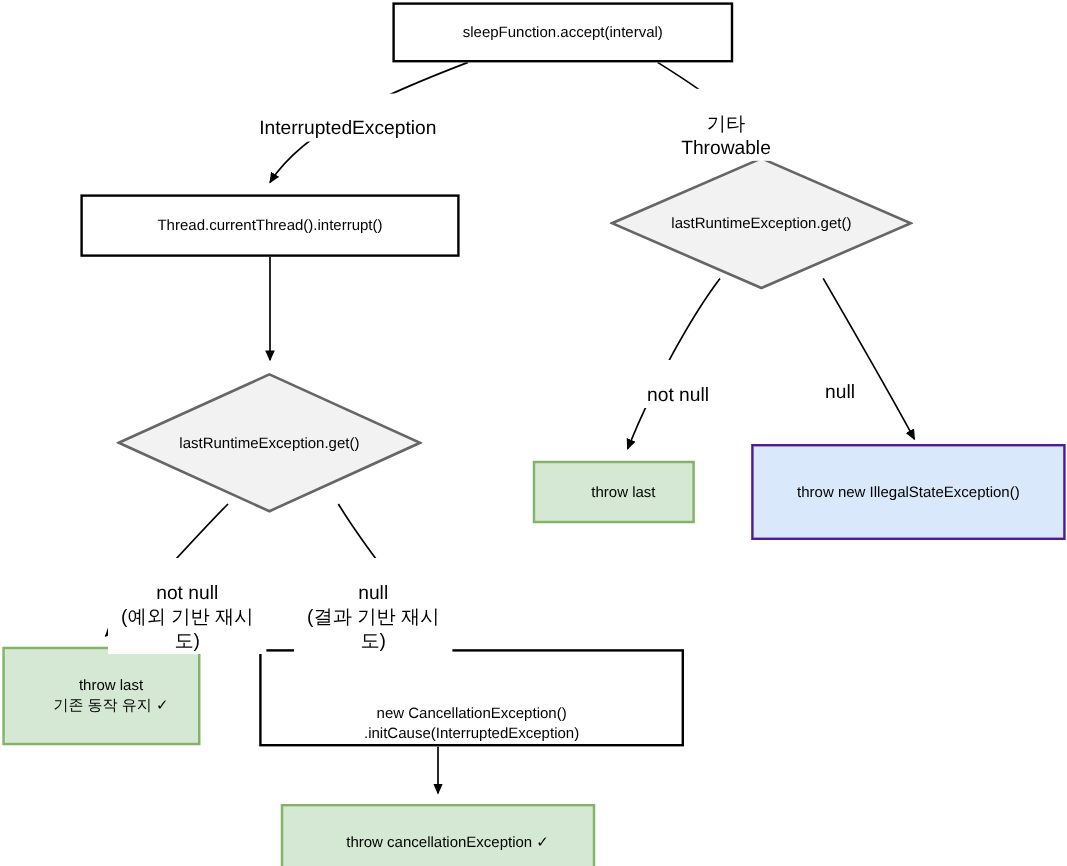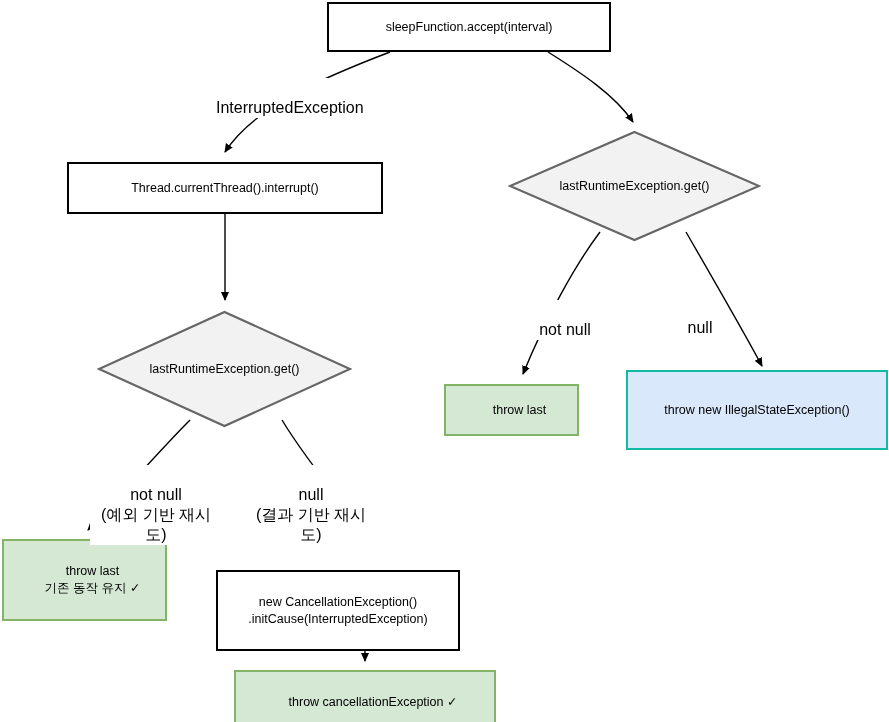--- a/index.html
+++ b/index.html
@@ -42,21 +42,21 @@
   .node.proc {
     border: 2px solid #000000;
     background: #ffffff;
   }
   .node.green {
     border: 2px solid #82b366;
     background: #d5e8d4;
     padding-left: 16px;
   }
   .node.blue {
-    border: 2px solid #14b8a6;
+    border: 2px solid #4c1d95;
     background: #dae8fc;
   }
   .diamond-wrap {
     position: absolute;
   }
   .diamond-wrap svg {
     position: absolute;
     left: 0;
     top: 0;
   }
@@ -141,33 +141,36 @@
 
   <div class="node blue" style="left:626px; top:370px; width:262px; height:80px;">
     <span>throw new IllegalStateException()</span>
   </div>
 
   <div class="node green" style="left:2px; top:539px; width:165px; height:82px;">
     <span>throw last
 기존 동작 유지 ✓</span>
   </div>
 
-  <div class="node proc" style="left:216px; top:570px; width:244px; height:81px;">
+  <div class="node proc" style="left:216px; top:541px; width:354px; height:81px;align-items:flex-end;">
     <span>new CancellationException()
 .initCause(InterruptedException)</span>
   </div>
 
   <div class="node green" style="left:234px; top:670px; width:262px; height:65px;">
     <span>throw cancellationException ✓</span>
   </div>
 
   <div class="edge-label" style="left:215px; top:78px; width:120px;">
     <span>InterruptedException</span>
   </div>
 
+  <div class="edge-label" style="left:556px; top:74px; width:96px;">
+    <span>기타 Throwable</span>
+  </div>
 
   <div class="edge-label" style="left:534px; top:300px; width:60px;">
     <span>not null</span>
   </div>
 
   <div class="edge-label" style="left:678px; top:298px; width:42px;">
     <span>null</span>
   </div>
 
   <div class="edge-label" style="left:90px; top:465px; width:130px;">

